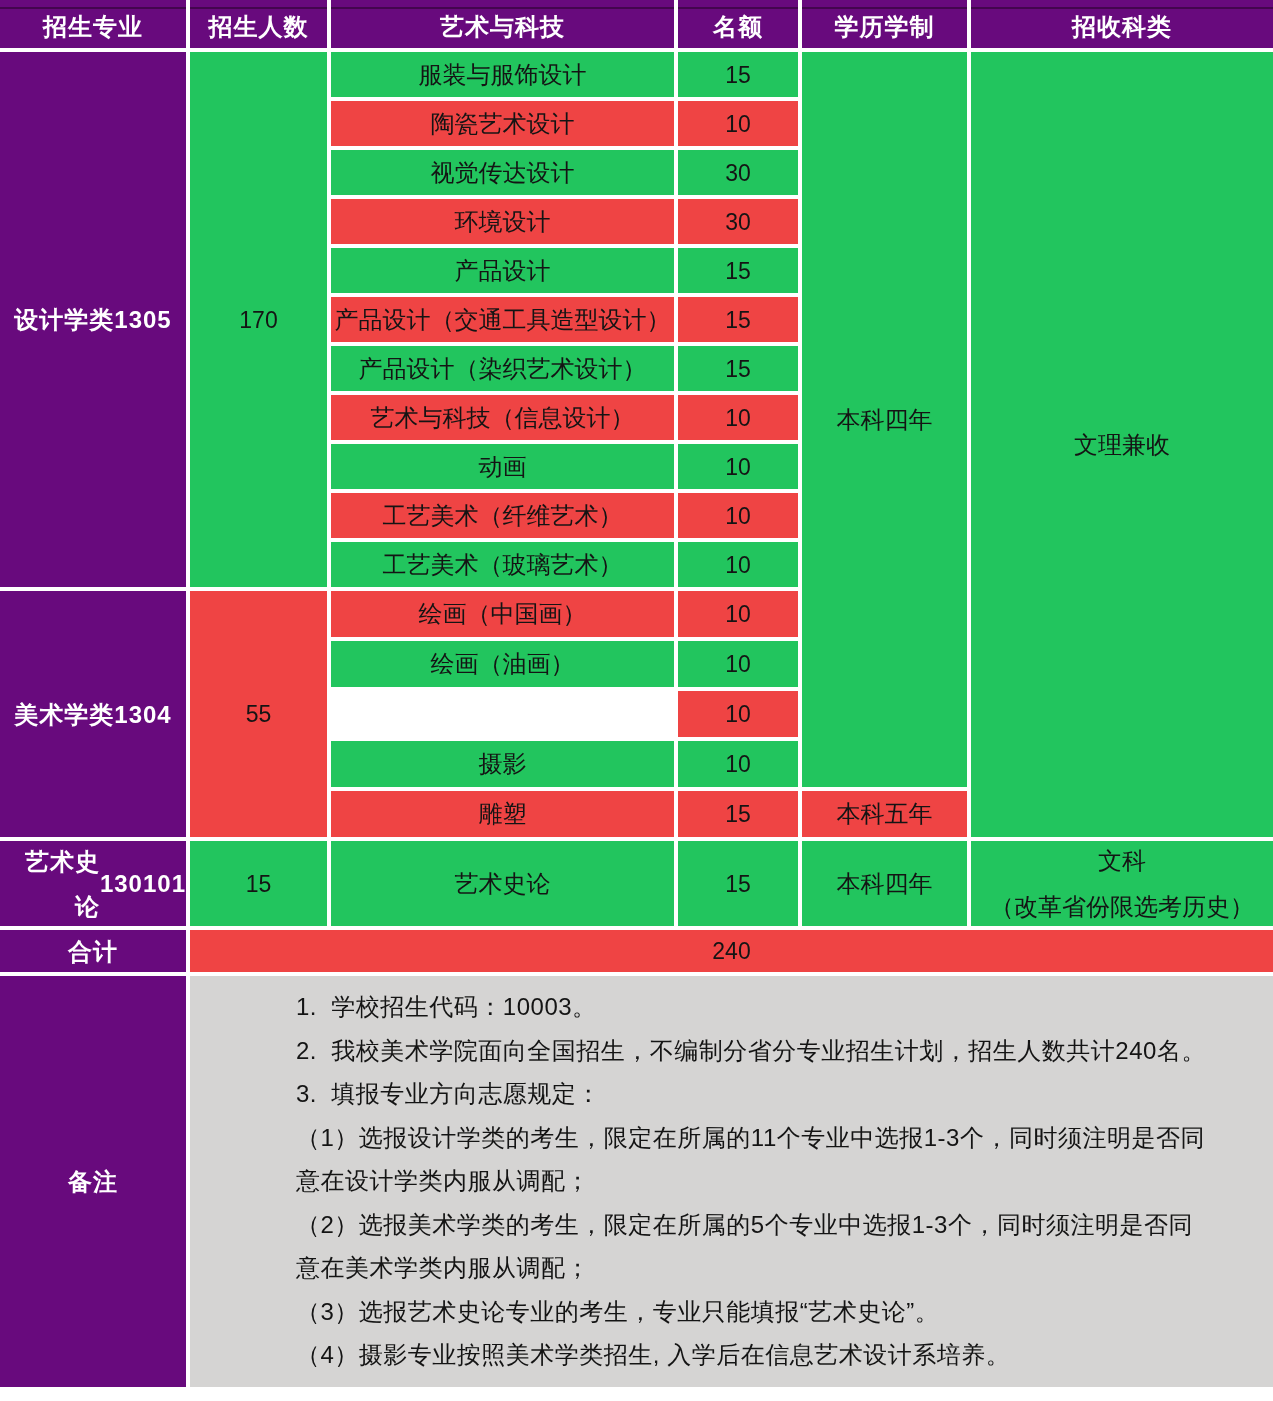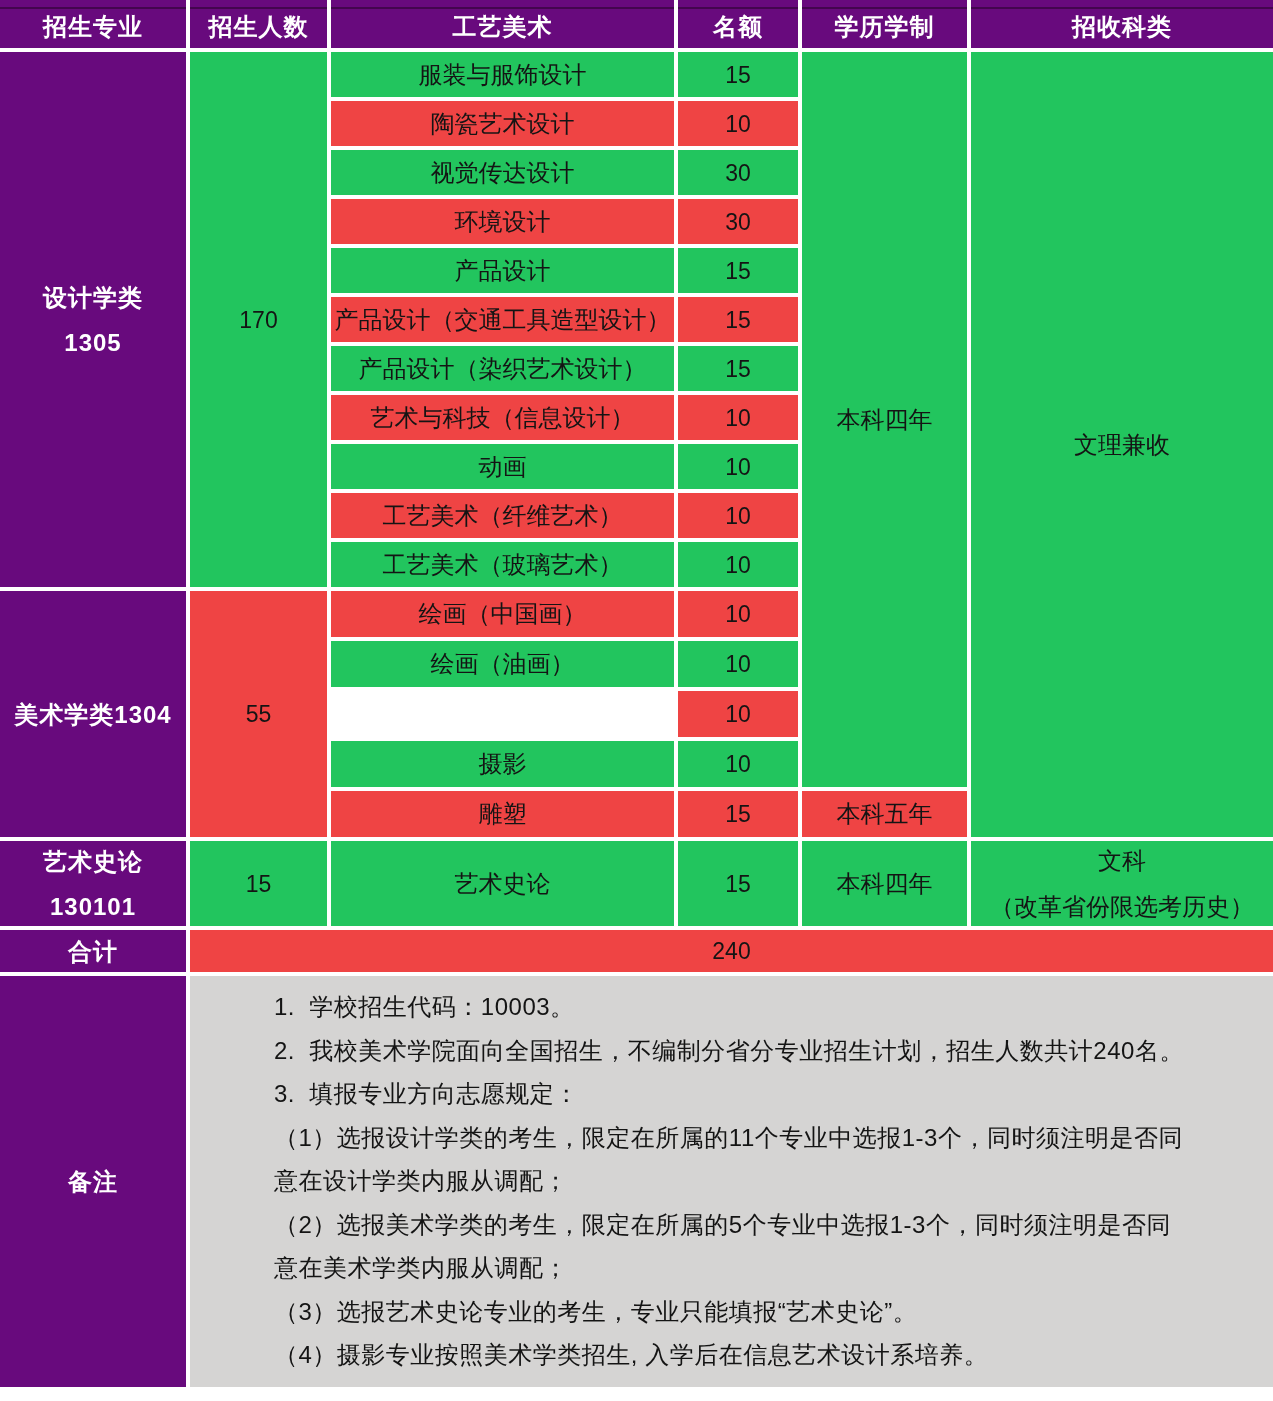--- a/index.html
+++ b/index.html
@@ -33,21 +33,20 @@
     box-sizing: border-box;
   }
   .purple {
     background: #680a7d;
     color: #ffffff;
     font-weight: bold;
     font-size: 24px;
     letter-spacing: 1px;
     line-height: 45px;
     display: flex;
-    flex-direction: column;
     align-items: center;
     justify-content: center;
     text-align: right;
   }
   .cell {
     display: flex;
     flex-direction: column;
     align-items: center;
     justify-content: center;
     font-size: 24px;
@@ -55,21 +54,21 @@
     text-align: center;
     line-height: 46px;
   }
   .num { font-size: 23px; }
   .gray { background: #22c55e; }
   .lav  { background: #ef4444; }
   .notes-cell {
     background: #d5d4d3;
     color: #141414;
     font-size: 24px;
-    padding: 9px 14px 0 84px;
+    padding: 9px 14px 0 106px;
     box-sizing: border-box;
     overflow: hidden;
   }
   .note-line {
     white-space: pre-wrap;
     line-height: 43.5px;
     letter-spacing: 0.5px;
   }
 </style>
 </head>
@@ -77,21 +76,21 @@
 
 <div class="table-grid">
 
   <div class="hd" style="grid-column:1;grid-row:1">
       <span>招生专业</span>
     </div>
   <div class="hd" style="grid-column:2;grid-row:1">
       <span>招生人数</span>
     </div>
   <div class="hd" style="grid-column:3;grid-row:1">
-      <span>工艺美术</span>
+      <span>艺术与科技</span>
     </div>
   <div class="hd" style="grid-column:4;grid-row:1">
       <span>名额</span>
     </div>
   <div class="hd" style="grid-column:5;grid-row:1">
       <span>学历学制</span>
     </div>
   <div class="hd" style="grid-column:6;grid-row:1">
       <span>招收科类</span>
     </div>

